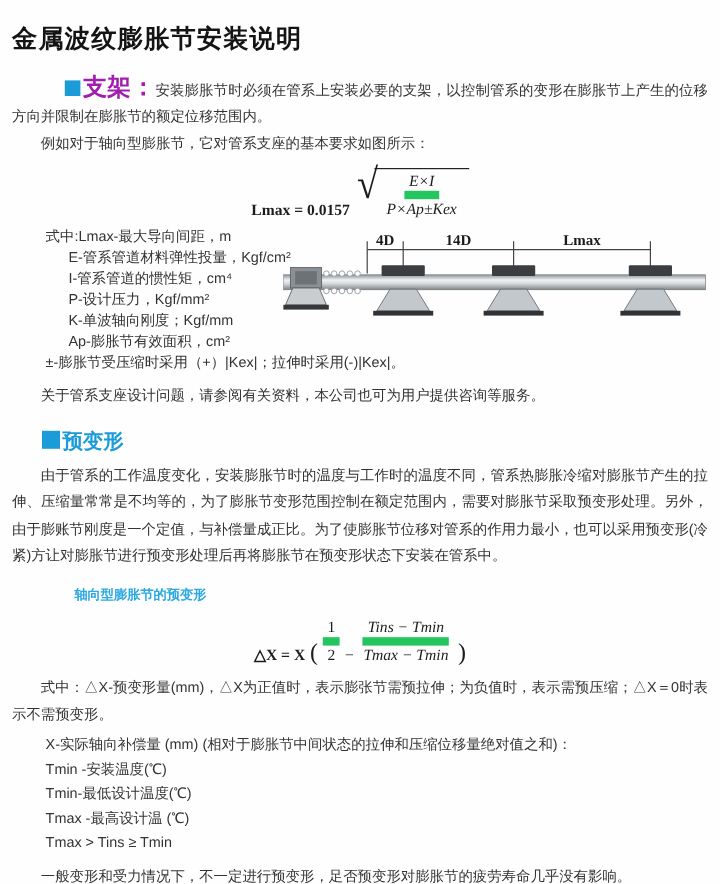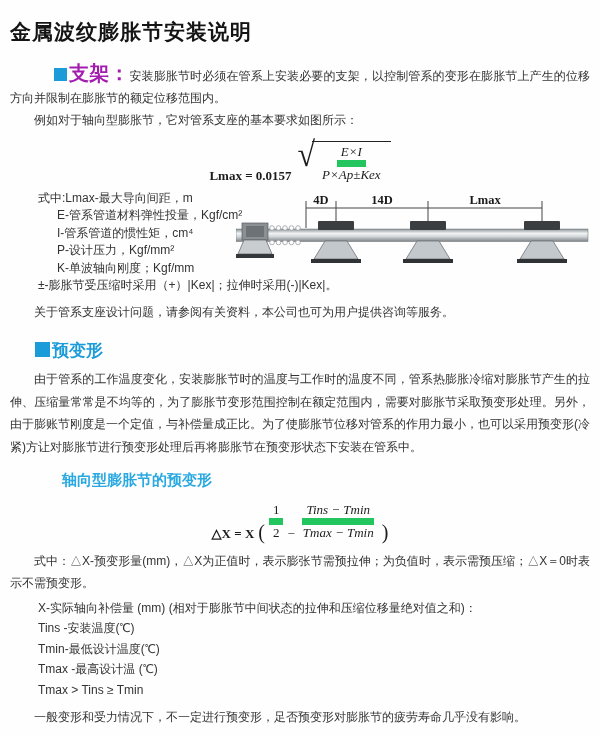--- a/index.html
+++ b/index.html
@@ -37,21 +37,21 @@
   .f2{margin:12px 0 8px;gap:4px;}
   
   ul.plain{list-style:none;margin:4px 0 0;padding:0 0 0 28px;}
   ul.vars1 li{line-height:17.6px;}
   ul.vars1 li.sub{padding-left:19px;}
   ul.vars2 li{line-height:20.5px;}
   .note-line{margin-top:6px;}
   h2.sec-h2{margin:16px 0 6px 25px;font-size:17px;color:#1b9cd8;font-weight:bold;}
   h2 .sec-square{width:15px;height:15px;vertical-align:-1px;}
   .body-para{line-height:22.5px;}
-  h3.sub-h3{margin:13px 0 6px;font-size:15px;color:#2aa9e0;font-weight:bold;}
+  h3.sub-h3{margin:13px 0 6px;font-size:11px;color:#2aa9e0;font-weight:bold;}
   h3.axial{margin-left:52px;}
   
   .diagram{position:absolute;left:236px;top:192px;width:356px;height:78px;text-align:right;}
   .diagram svg{display:block;width:100%;height:100%;}
   .dim-label{font-family:"Liberation Serif",serif;font-weight:bold;font-size:12.5px;fill:#1a1a1a;}
 </style>
 </head>
 <body>
 
 <div class="page">
@@ -136,20 +136,21 @@
       </g>
     </svg>
   </div>
 
   <ul class="plain vars1">
     <li>式中:Lmax-最大导向间距，m</li>
     <li class="sub">E-管系管道材料弹性投量，Kgf/cm²</li>
     <li class="sub">I-管系管道的惯性矩，cm⁴</li>
     <li class="sub">P-设计压力，Kgf/mm²</li>
     <li class="sub">K-单波轴向刚度；Kgf/mm</li>
+    <li class="sub">Ap-膨胀节有效面积，cm²</li>
     <li>±-膨胀节受压缩时采用（+）|Kex|；拉伸时采用(-)|Kex|。</li>
   </ul>
 
   <p class="indent2 note-line">关于管系支座设计问题，请参阅有关资料，本公司也可为用户提供咨询等服务。</p>
 
   <h2 class="sec-h2"><span class="sec-square"></span><span>预变形</span></h2>
 
   <p class="indent2 body-para">由于管系的工作温度变化，安装膨胀节时的温度与工作时的温度不同，管系热膨胀冷缩对膨胀节产生的拉伸、压缩量常常是不均等的，为了膨胀节变形范围控制在额定范围内，需要对膨胀节采取预变形处理。另外，由于膨账节刚度是一个定值，与补偿量成正比。为了使膨胀节位移对管系的作用力最小，也可以采用预变形(冷紧)方让对膨胀节进行预变形处理后再将膨胀节在预变形状态下安装在管系中。</p>
 
   <h3 class="sub-h3 axial">轴向型膨胀节的预变形</h3>
@@ -166,21 +167,21 @@
       <span class="num">Tins − Tmin</span>
       <span class="den">Tmax − Tmin</span>
     </span>
     <span class="paren">)</span>
   </div>
 
   <p class="indent2">式中：△X-预变形量(mm)，△X为正值时，表示膨张节需预拉伸；为负值时，表示需预压缩；△X＝0时表示不需预变形。</p>
 
   <ul class="plain vars2">
     <li>X-实际轴向补偿量 (mm) (相对于膨胀节中间状态的拉伸和压缩位移量绝对值之和)：</li>
-    <li>Tins -安装温度(℃)</li>
+    <li>Tmin -安装温度(℃)</li>
     <li>Tmin-最低设计温度(℃)</li>
     <li>Tmax -最高设计温 (℃)</li>
     <li>Tmax &gt; Tins ≥ Tmin</li>
   </ul>
 
   <p class="indent2 note-line">一般变形和受力情况下，不一定进行预变形，足否预变形对膨胀节的疲劳寿命几乎没有影响。</p>
 
 </div>
 
 </body></html>

